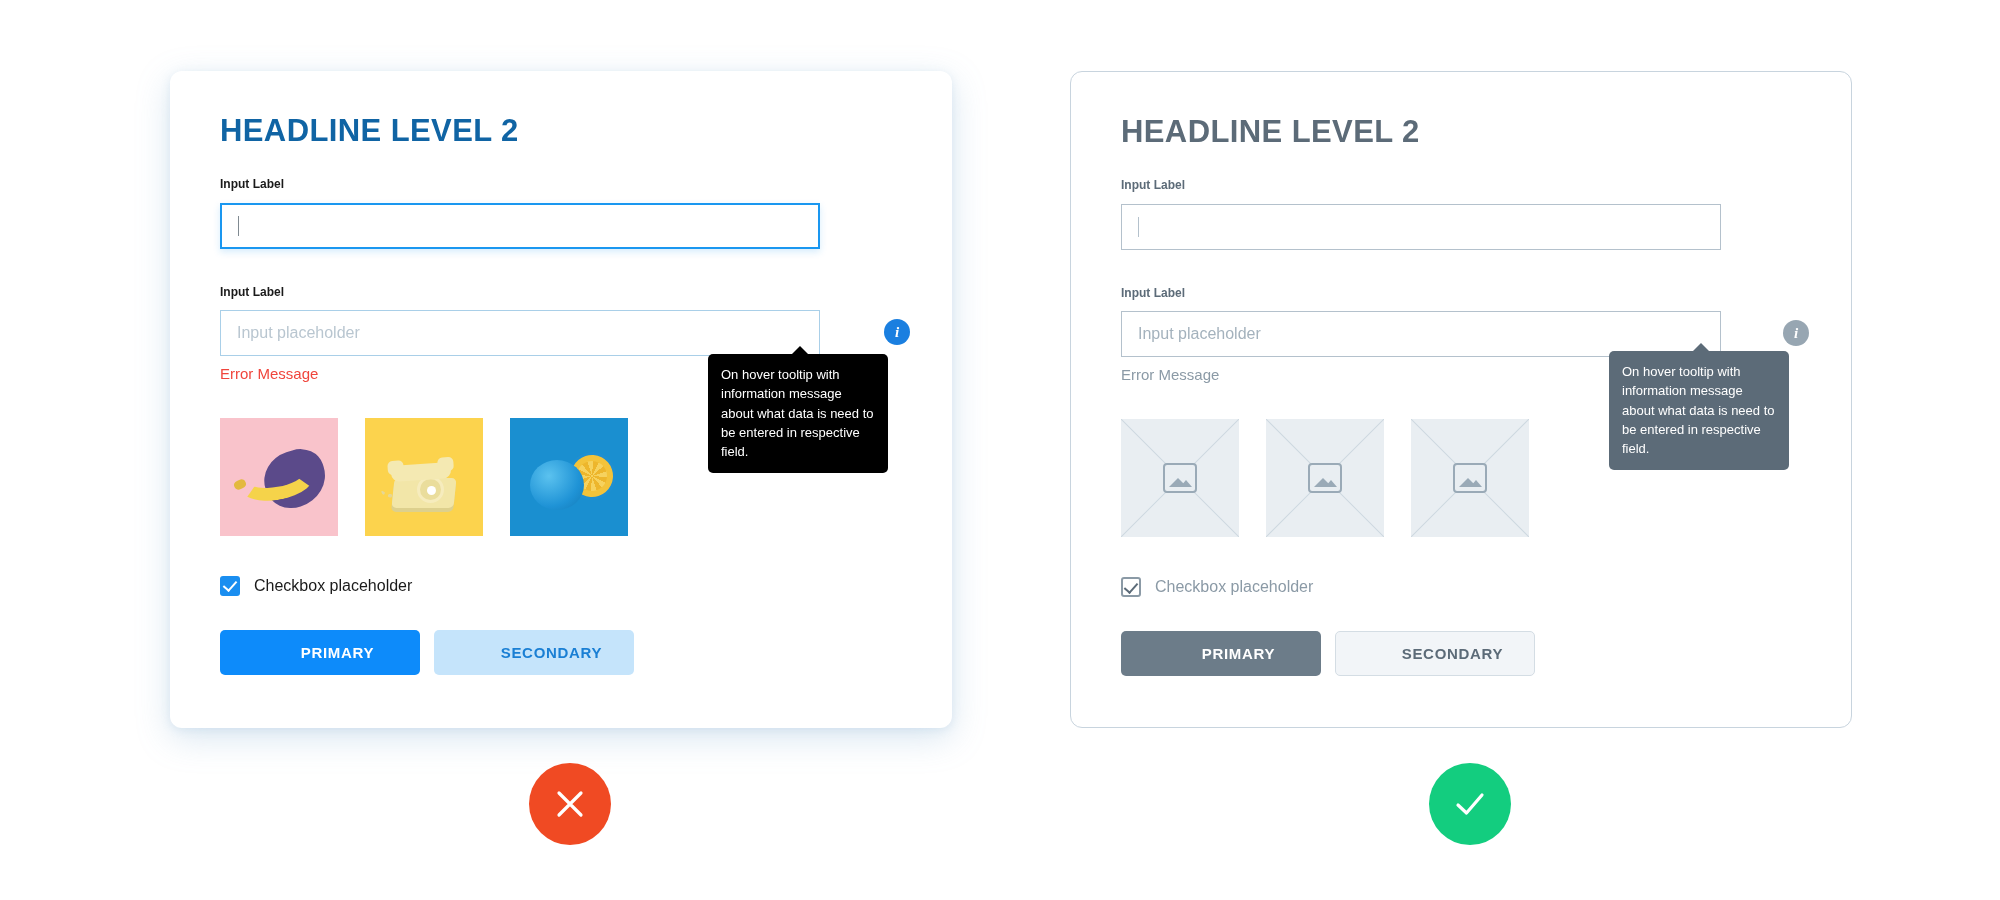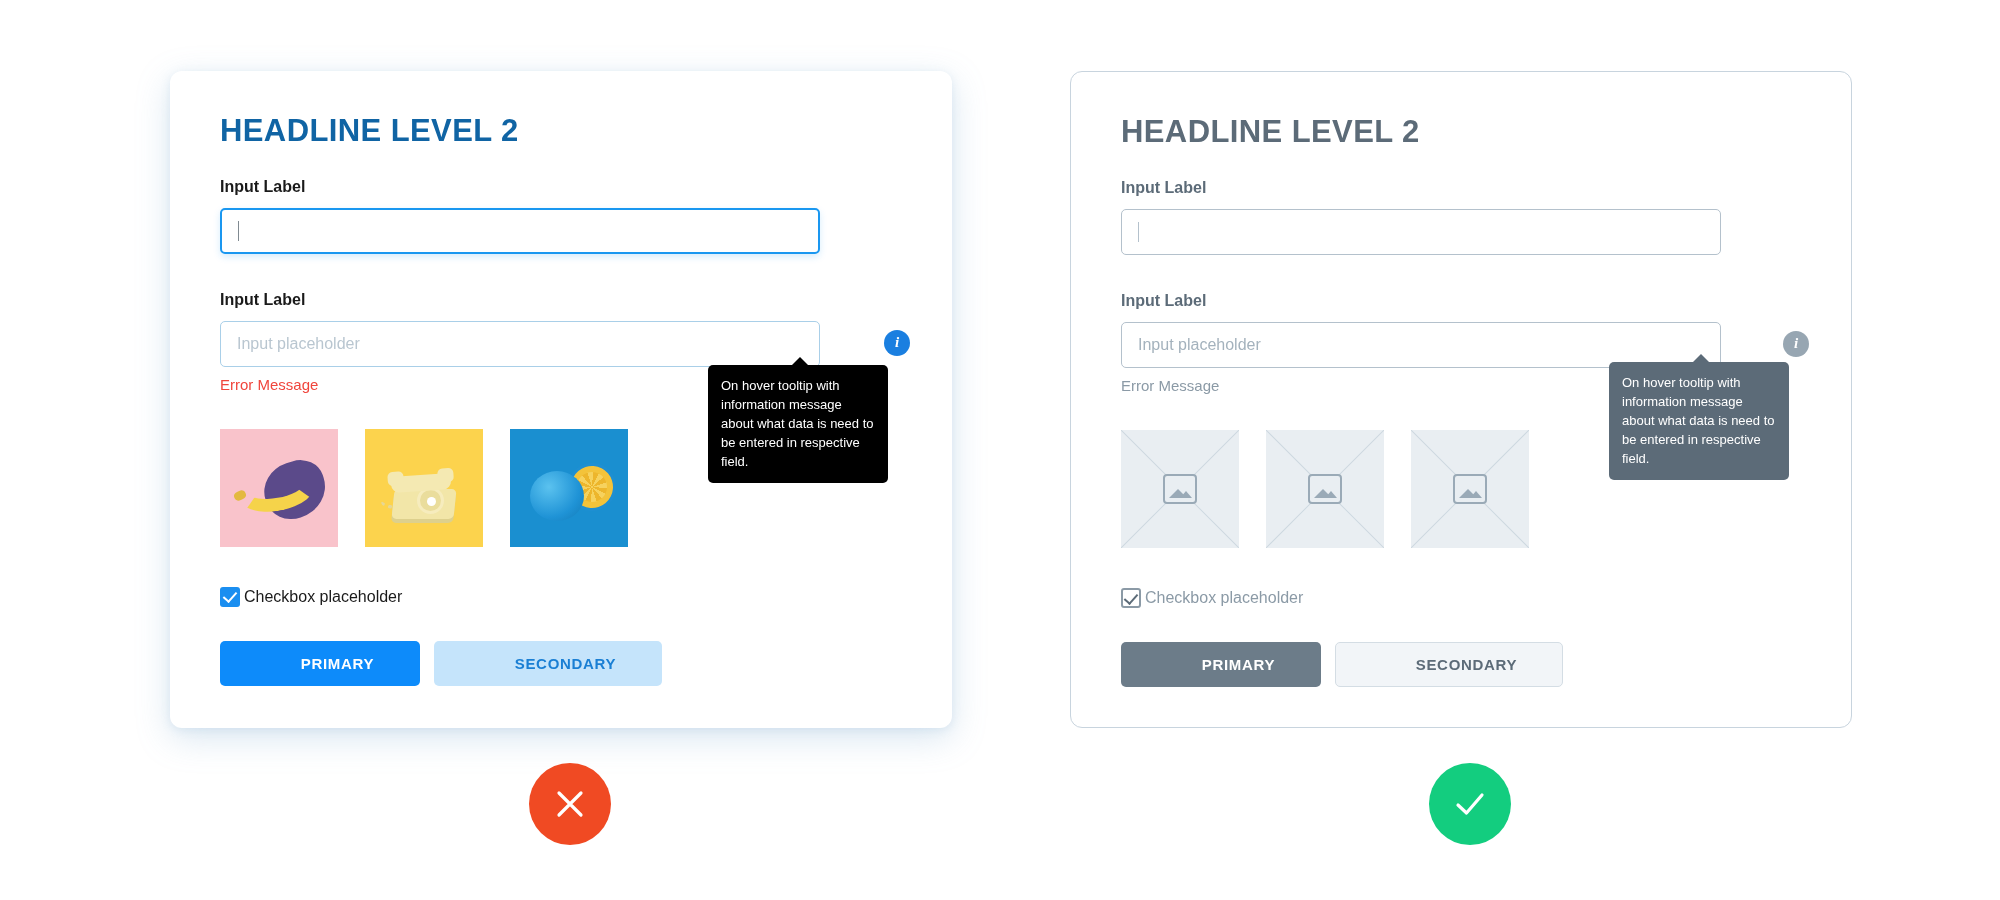--- a/index.html
+++ b/index.html
@@ -57,35 +57,35 @@
     margin-bottom: 29px;
   }
   .card--color .headline { color: #1064a4; }
   .card--gray  .headline { color: #5c6b78; }
 
   
   .field { position: relative; }
   .field--first { margin-bottom: 36px; }
 
   .field-label {
-    font-size: 16px;
+    font-size: 12px;
     font-weight: bold;
     line-height: 1.3;
     margin-bottom: 10px;
     display: block;
   }
   .card--color .field-label { color: #1a1a1a; }
   .card--gray  .field-label { color: #5c6b78; }
 
   .input-wrap { position: relative; }
 
   .input-box {
     width: 600px;
     height: 46px;
-    border-radius: 5px;
+    border-radius: 0;
     background: #ffffff;
     display: flex;
     align-items: center;
     padding: 0 16px;
     font-size: 16px;
     line-height: 46px;
   }
 
   .input-box.focused {
     border: 2px solid #1a97f0;
@@ -348,21 +348,21 @@
     left: 9px; top: 9px;
     width: 30px; height: 30px;
     border-radius: 50%;
     background: repeating-conic-gradient(#f6d25e 0deg 22deg, #edb62c 22deg 45deg);
   }
 
   
   .checkbox-row {
     display: flex;
     align-items: center;
-    gap: 4px;
+    gap: 14px;
     margin-top: 40px;
   }
 
   .checkbox {
     width: 20px;
     height: 20px;
     border-radius: 3px;
     flex: none;
     position: relative;
     cursor: pointer;
@@ -403,21 +403,21 @@
     justify-content: center;
     font-size: 15px;
     font-weight: bold;
     letter-spacing: 0.7px;
     cursor: pointer;
     border: none;
     font-family: "Liberation Sans", sans-serif;
     padding-left: 35px;
   }
   .btn--primary { width: 200px; }
-  .btn--secondary { width: 228px; }
+  .btn--secondary { width: 200px; }
 
   .card--color .btn--primary { background: #0d8bfa; color: #ffffff; }
   .card--color .btn--secondary { background: #c5e4fb; color: #1a7fd4; }
   .card--gray  .btn--primary { background: #6c7c89; color: #ffffff; }
   .card--gray  .btn--secondary { background: #f2f5f8; color: #5c6b78; border: 1px solid #d4dde4; }
 
   
   .verdict {
     position: absolute;
     width: 82px;

